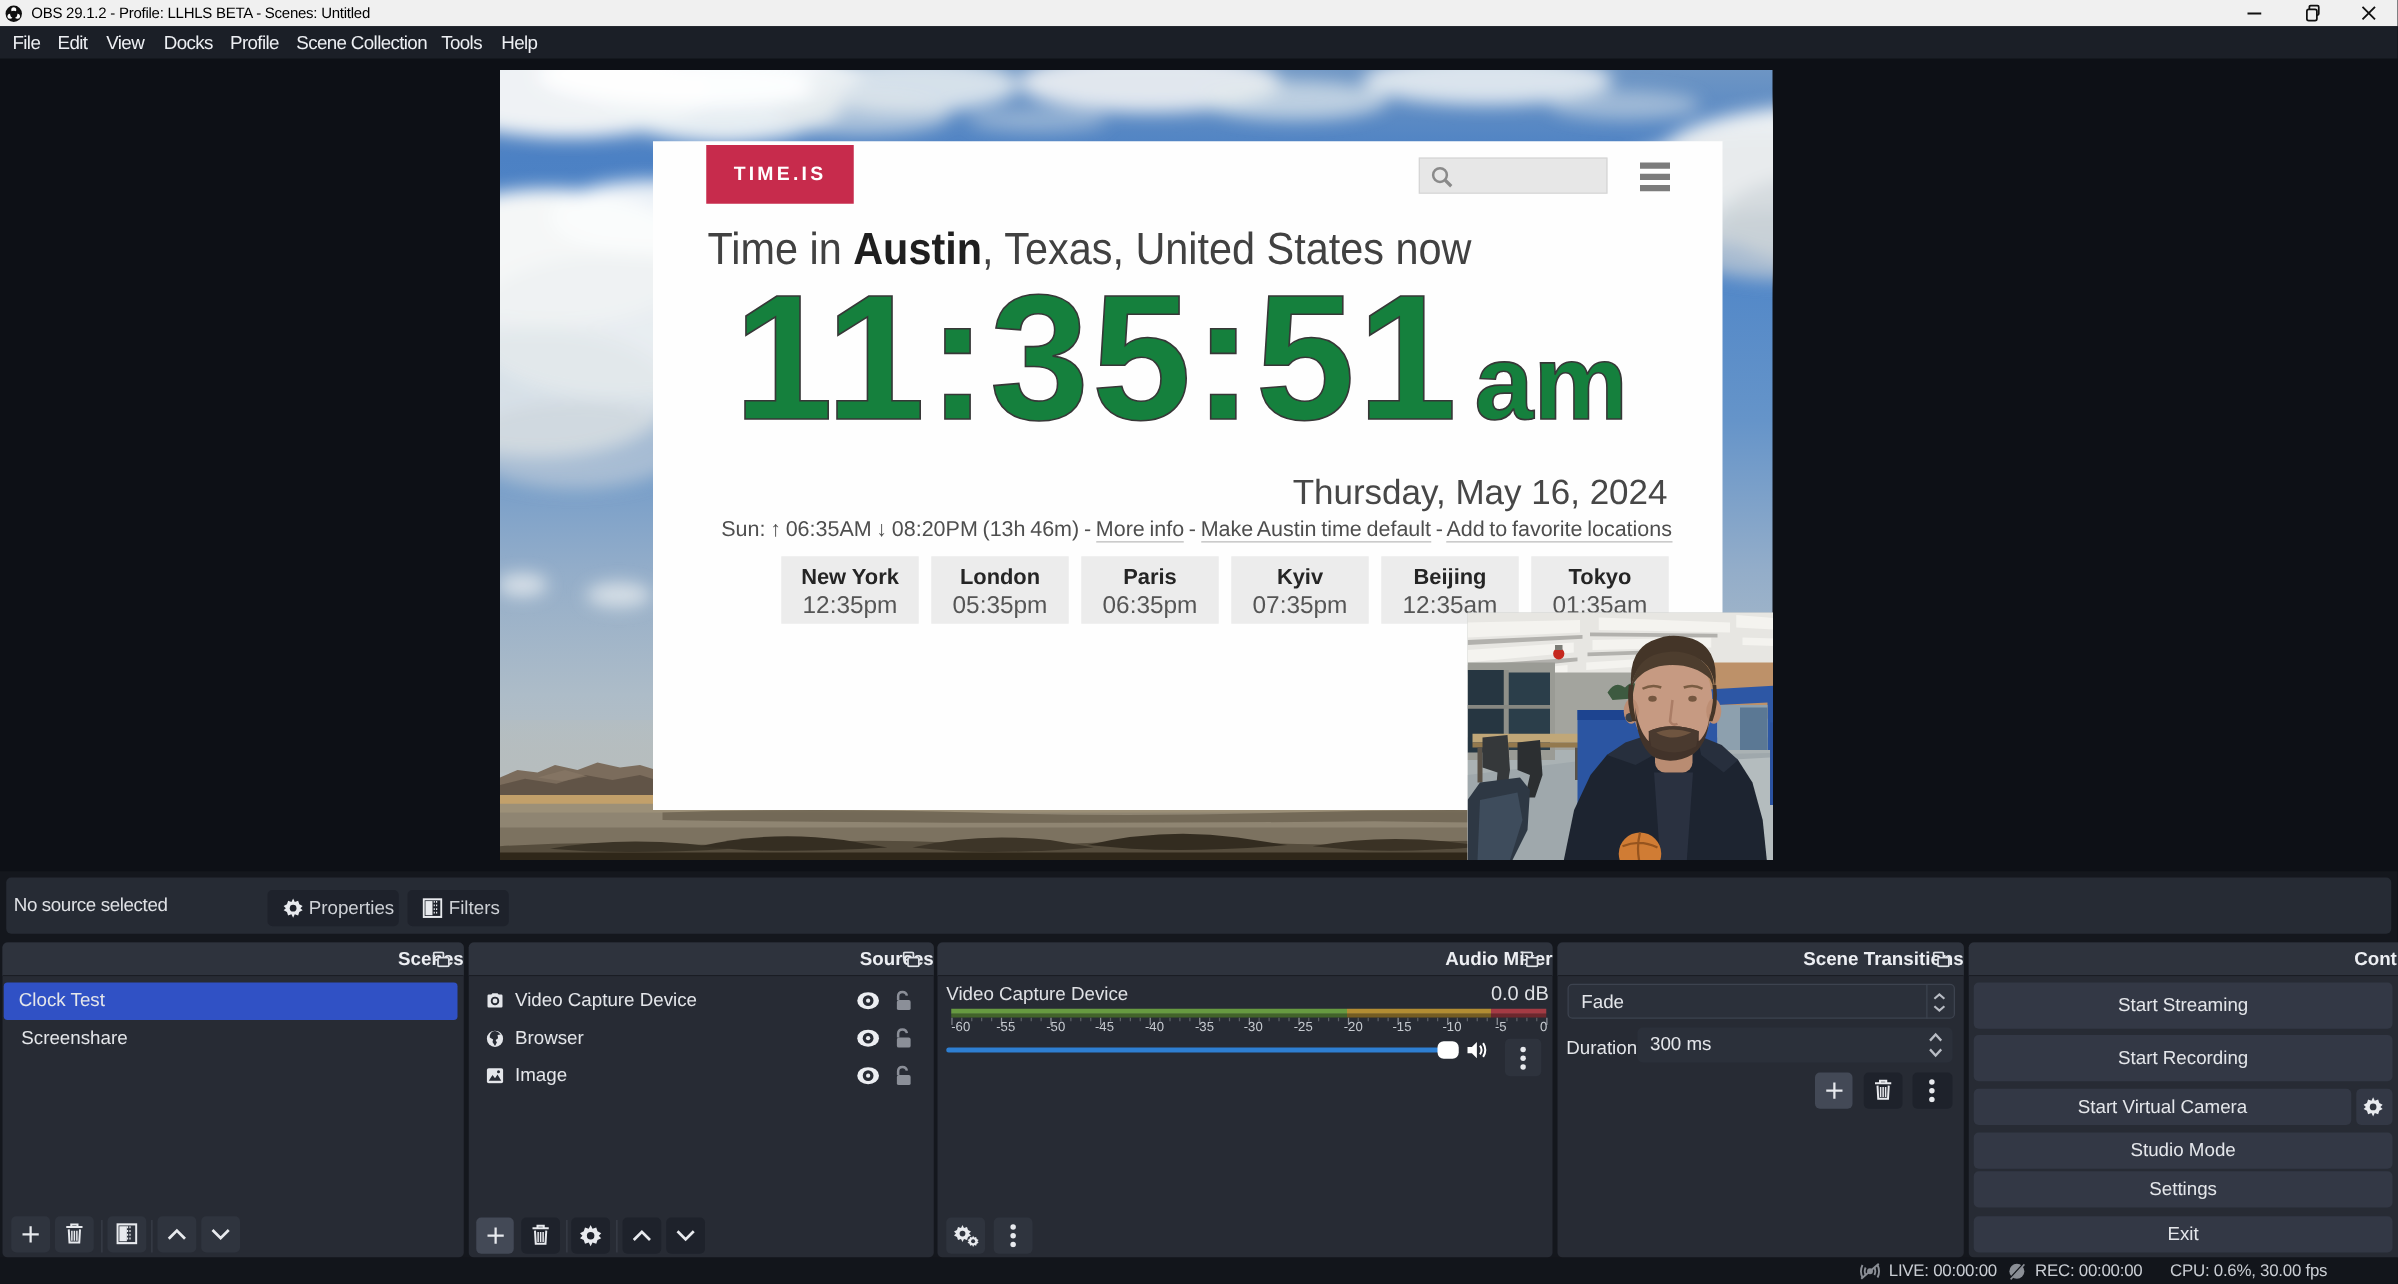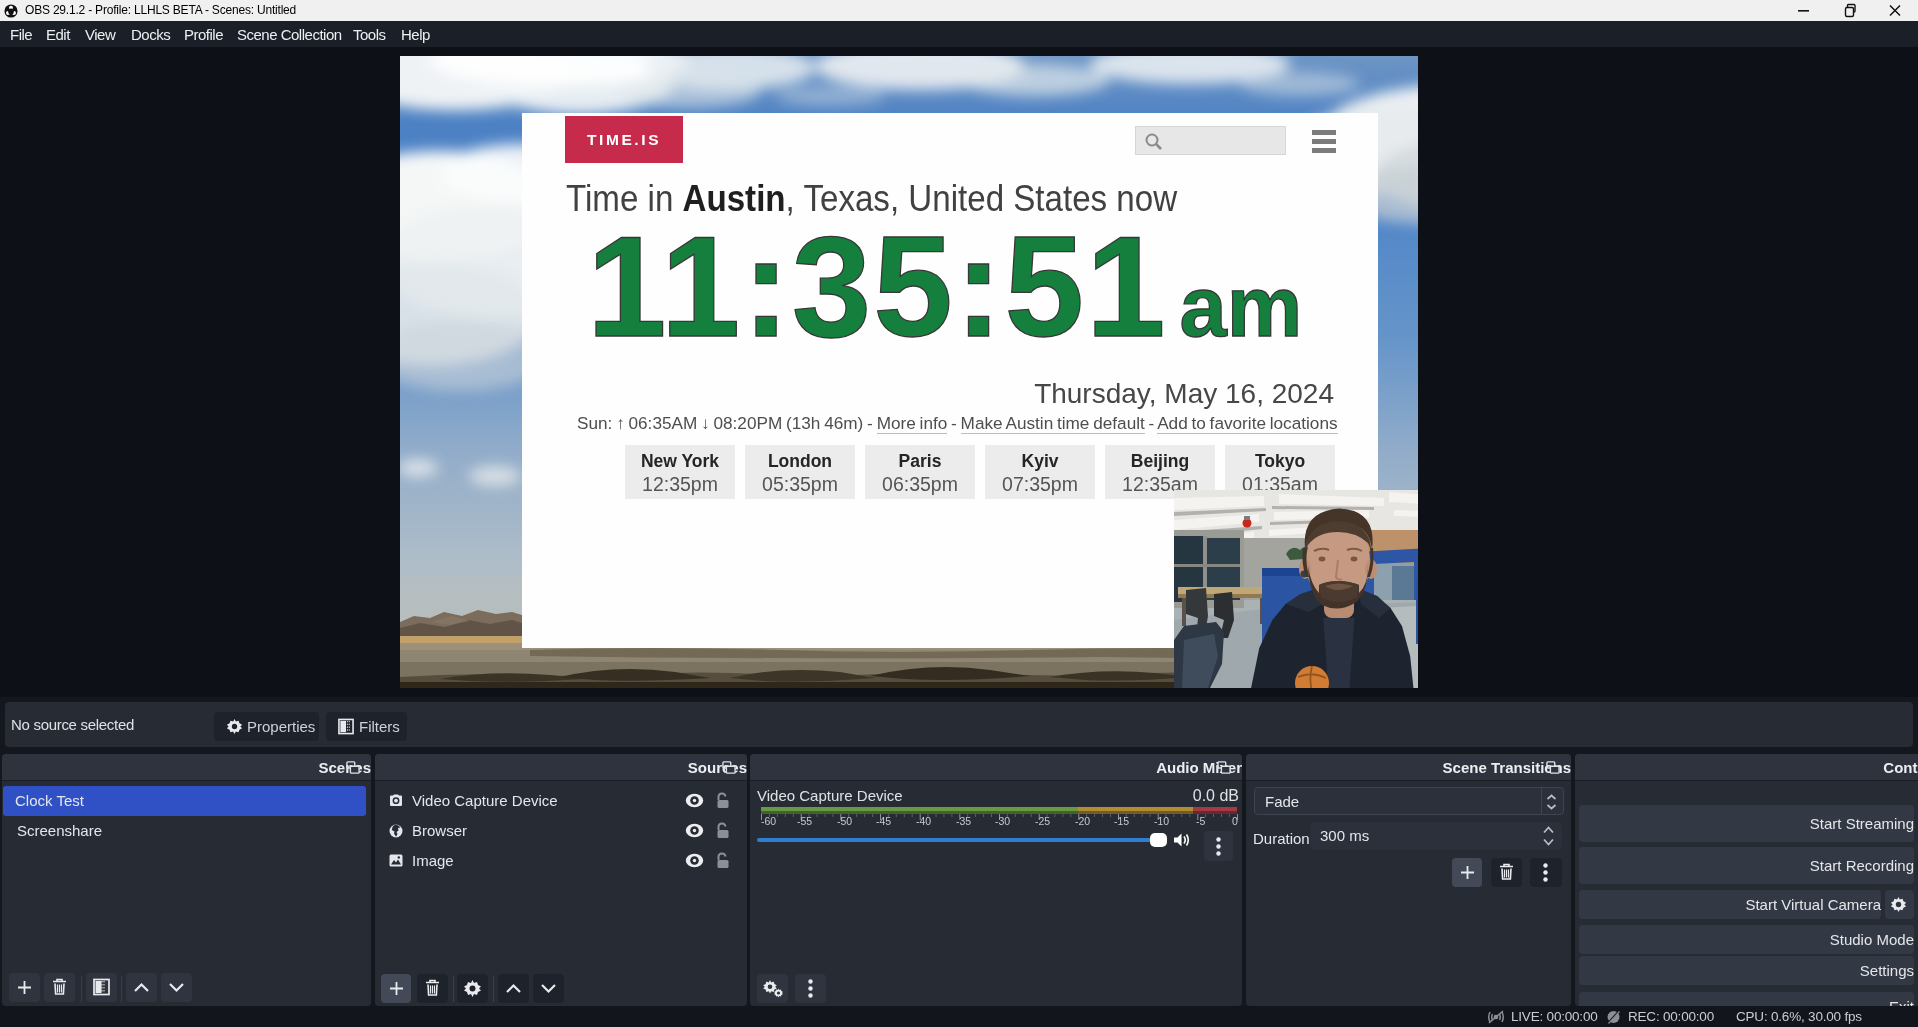--- a/index.html
+++ b/index.html
@@ -56,21 +56,21 @@
 .phead { position:absolute; left:0; top:0; right:0; height:27px; background:#2e333d; border-radius:4px 4px 0 0;
   font-weight:bold; font-size:15px; color:#eceef2; line-height:27px; padding-left:13px;
   border-bottom:1px solid #1a1d24;text-align:right; }
 .popout { position:absolute; right:11px; top:7px; width:14px; height:13px; }
 .row { position:absolute; left:0; right:0; height:30px; font-size:15px; color:#e4e6ea; line-height:30px; }
 .fbtn { position:absolute; height:29px; border-radius:4px; background:#2f343e; }
 .fbtn.dark { background:#1e222b; }
 .fbtn.lit  { background:#434956; }
 .icn { position:absolute; }
 .cbtn { position:absolute; left:4px; width:335px; height:29px; background:#333845; border-radius:4px;
-  font-size:15px; color:#e4e6ea; text-align:right; line-height:29px;margin-top:19px; }
+  font-size:15px; color:#e4e6ea; text-align:center; line-height:29px; }
 
 
 #statusbar { position:absolute; left:0; top:1006px; width:1918px; height:21px; background:#12151b; }
 #statusbar span { position:absolute; top:0; height:21px; line-height:22px; font-size:13.5px; letter-spacing:-0.2px; color:#c9cdd3; white-space:nowrap; }
 </style>
 </head>
 <body>
 <div id="root">
 
   <div id="titlebar">

